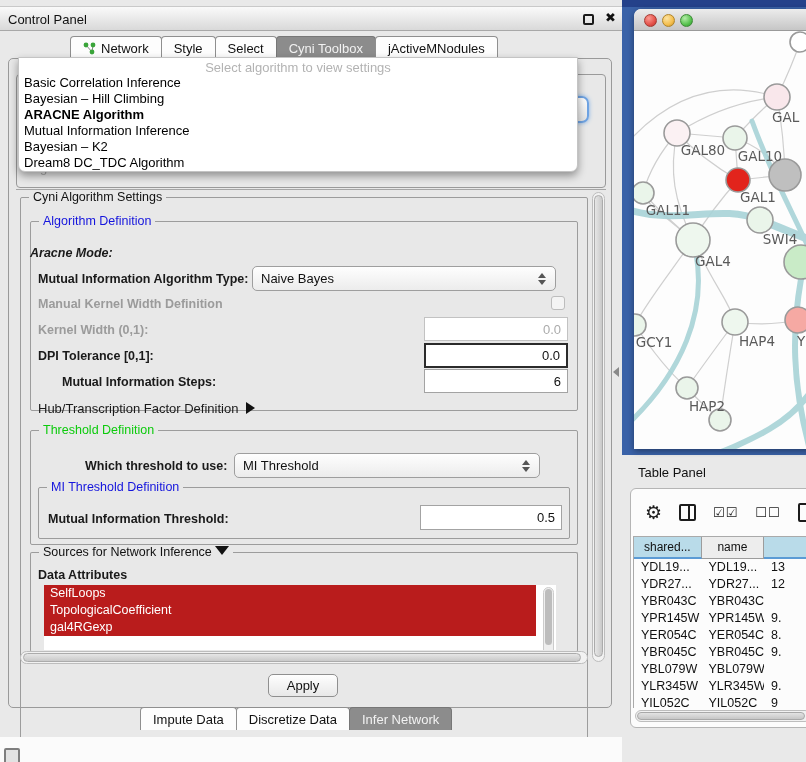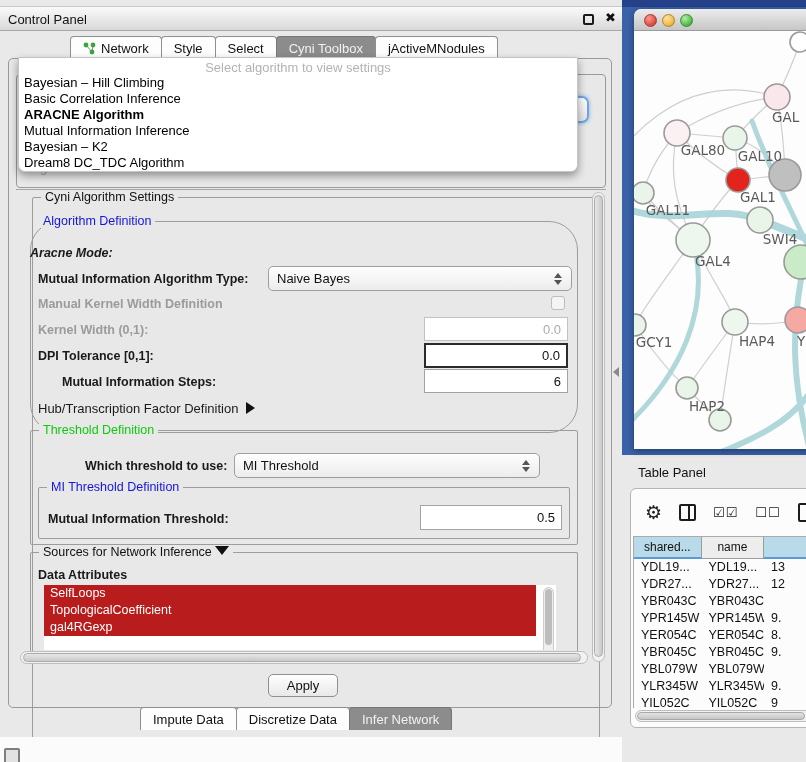--- a/index.html
+++ b/index.html
@@ -160,39 +160,39 @@
         <i class="up"></i>
         <i class="dn"></i>
       </span>
   </div>
   <div class="abs ghost-combo-text">gal-filtered sif default node</div>
   <div class="abs upper-divider"></div>
 
   <div class="abs dropdown">
     <div class="dd-prompt">Select algorithm to view settings</div>
     <div id="dd-items">
+        <div class="dd-item">Basic Correlation Inference</div>
         <div class="dd-item">Bayesian – Hill Climbing</div>
-        <div class="dd-item">Basic Correlation Inference</div>
         <div class="dd-item bold">ARACNE Algorithm</div>
         <div class="dd-item">Mutual Information Inference</div>
         <div class="dd-item">Bayesian – K2</div>
         <div class="dd-item">Dream8 DC_TDC Algorithm</div>
       </div>
   </div>
 
-  <div class="abs group" style="left:32px; top:197px; width:568px; height:543px;">
+  <div class="abs group" style="left:20px; top:197px; width:568px; height:543px;">
     <span class="gtitle">Cyni Algorithm Settings</span>
   </div>
 
-  <div class="abs group" style="left:30px; top:221px; width:548px; height:212px;border-radius:29px;">
+  <div class="abs group" style="left:30px; top:221px; width:548px; height:190px;">
     <span class="gtitle blue">Algorithm Definition</span>
   </div>
   <span class="flabel" style="left:30px; top:246px;font-style:italic;">Aracne Mode:</span>
   <span class="flabel" style="left:38px; top:272px;">Mutual Information Algorithm Type:</span>
-  <div class="combo" style="left:268px; top:266px; width:304px; height:25px;">
+  <div class="combo" style="left:252px; top:266px; width:304px; height:25px;">
     <span>Naive Bayes</span>
     <span class="stepper">
         <i class="up"></i>
         <i class="dn"></i>
       </span>
   </div>
   <span class="flabel disabled" style="left:38px; top:297px;">Manual Kernel Width Definition</span>
   <span class="checkbox" style="left:551px; top:296px;"></span>
   <span class="flabel disabled" style="left:38px; top:323px;">Kernel Width (0,1):</span>
   <div class="tfield disabled" style="left:424px; top:317px; width:144px; height:24px;">0.0</div>

